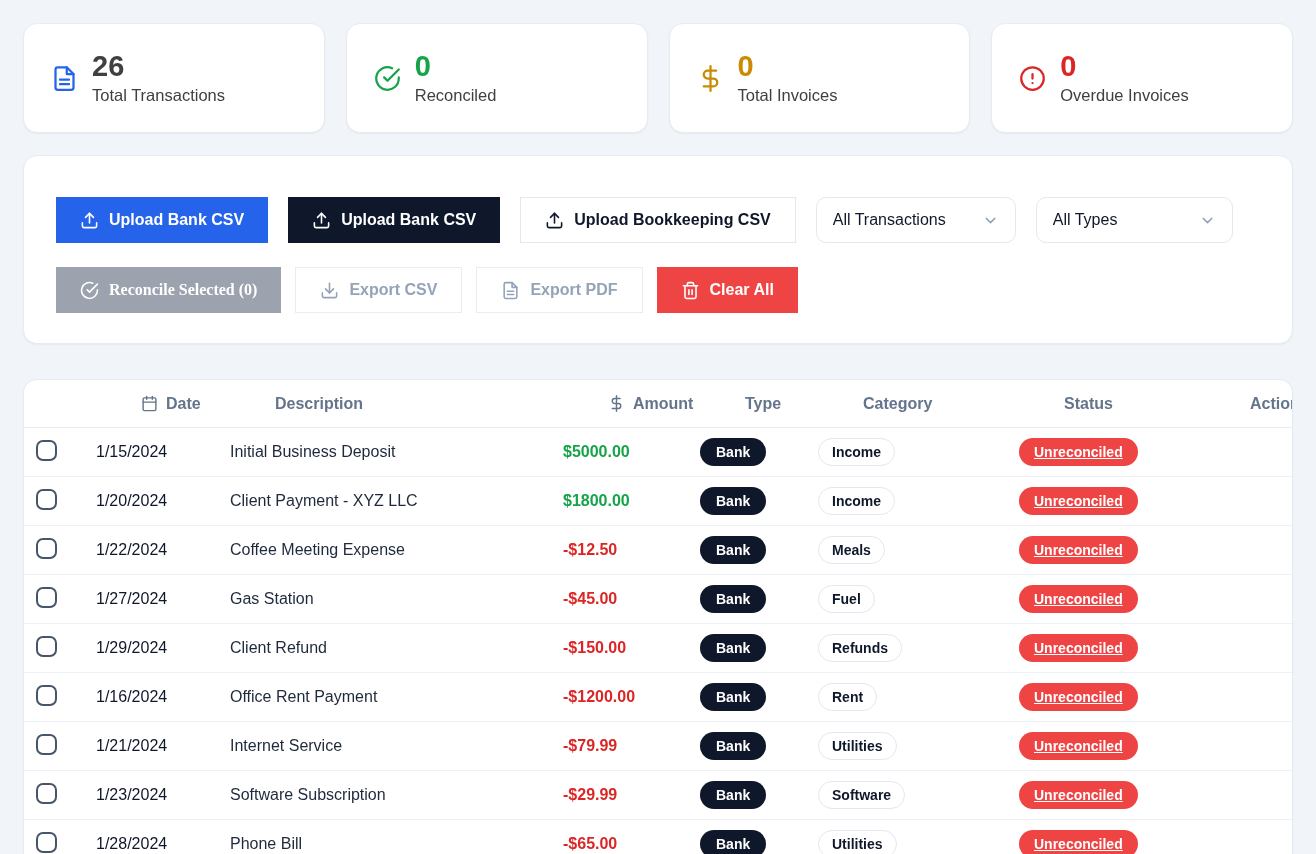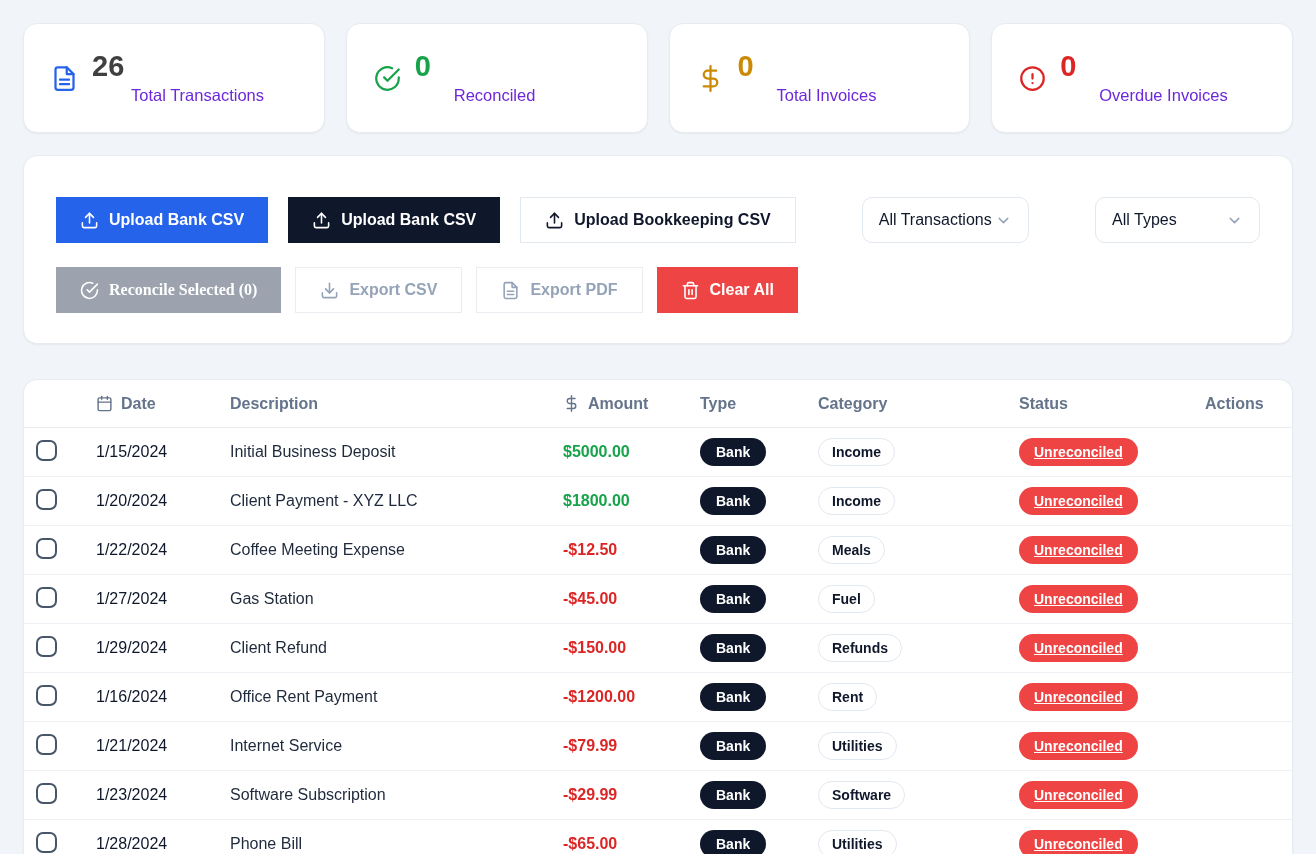--- a/index.html
+++ b/index.html
@@ -14,21 +14,21 @@
   
   .stats-row { display:flex; gap:21px; }
   .stat-card {
     flex:1; height:110px; background:#fff;
     border:1px solid #e7ecf0; border-radius:14px;
     box-shadow:0 1px 2px rgba(15,23,42,.05);
     display:flex; align-items:center; gap:14px; padding:0 27px;
   }
   .stat-icon { width:27px; height:27px; flex:0 0 auto; }
   .stat-value { font-size:29px; font-weight:800; line-height:1; }
-  .stat-label { font-size:16.5px; color:#6d28d9; margin-top:5px;margin-left:39px; }
+  .stat-label { font-size:16.5px; color:#404040; margin-top:5px; }
   .c-blue  { color:#2563eb; }
   .c-green { color:#16a34a; }
   .c-gold  { color:#ca8a04; }
   .c-red   { color:#dc2626; }
 
   
   .toolbar-card {
     margin-top:22px; background:#fff;
     border:1px solid #e7ecf0; border-radius:14px;
     box-shadow:0 1px 2px rgba(15,23,42,.05);
@@ -46,39 +46,39 @@
   .btn-blue  { background:#2563eb; color:#fff; }
   .btn-dark  { background:#0f172a; color:#fff; }
   .btn-white { background:#fff; color:#0f172a; border:1px solid #e2e8f0; }
   .btn-gray  { background:#9ca3af; color:#fff;font-family:Liberation Serif, serif; }
   .btn-muted { background:#fff; color:#94a3b8; border:1px solid #e9edf2; }
   .btn-red   { background:#ef4444; color:#fff; }
   .select {
     display:flex; align-items:center; justify-content:space-between;
     width:200px; height:46px; padding:16px 16px;
     background:#fff; border:1px solid #e2e8f0; border-radius:10px;
-    font-size:16px; font-weight:500; color:#0f172a; cursor:pointer;margin-left:46px;
+    font-size:16px; font-weight:500; color:#0f172a; cursor:pointer;
   }
   .select.types { width:197px; }
   .select svg { width:17px; height:17px; color:#94a3b8; }
 
   
   .table-card {
     margin-top:35px; background:#fff;
     border:1px solid #e7ecf0; border-bottom:none;
     border-radius:14px 14px 0 0;
     box-shadow:0 1px 2px rgba(15,23,42,.05);
     overflow:hidden; height:520px;
   }
   .grid-row {
     display:grid;
     grid-template-columns:72px 134px 333px 137px 118px 201px 186px 1fr;
     align-items:center;
   }
-  .thead { height:48px; border-bottom:1px solid #e7ecf0; color:#64748b; font-weight:600; font-size:16px; }
+  .thead { height:48px; border-bottom:1px solid #e7ecf0; color:#64748b; font-weight:600; font-size:16px;padding-left:45px; }
   .th { display:flex; align-items:center; gap:8px; }
   .th svg { width:17px; height:17px; }
   .trow { height:49px; border-bottom:1px solid #eef2f6; font-size:16px; }
   .checkbox {
     display:inline-block; width:21px; height:21px; margin-left:12px;
     border:2px solid #475569; border-radius:7px; background:#fff; cursor:pointer;
   }
   .c-date { font-weight:500; color:#0f172a; }
   .c-desc { color:#1e293b; }
   .c-amount { font-weight:700; }

